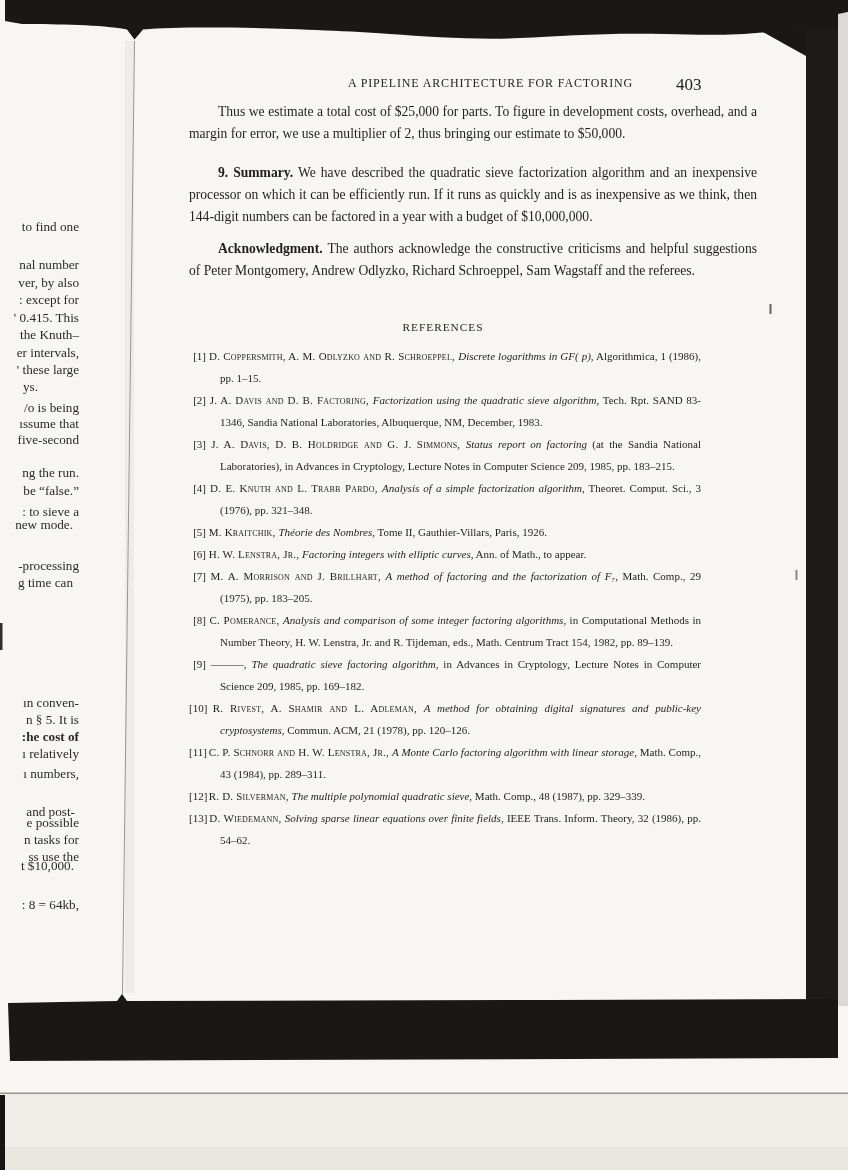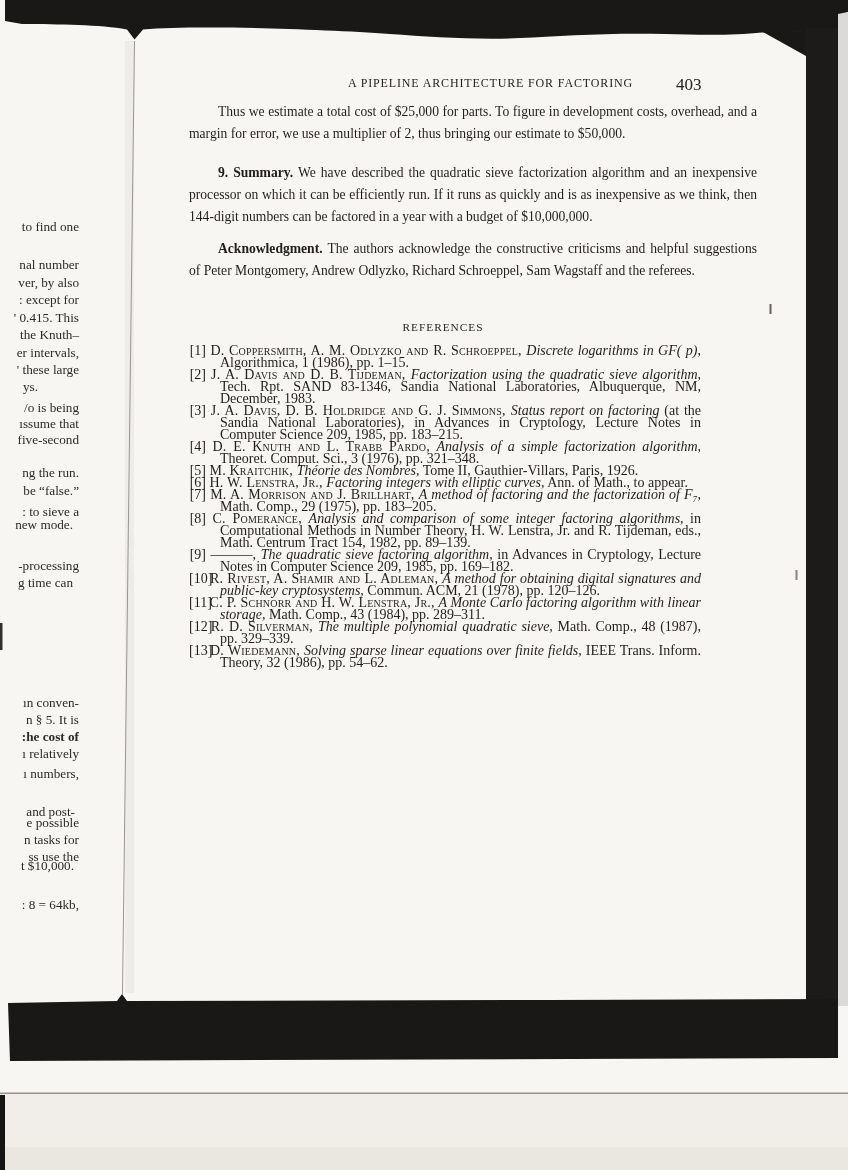--- a/index.html
+++ b/index.html
@@ -20,22 +20,22 @@
   .page-number{position:absolute;left:676px;top:75px;width:22px;text-align:right;
         font-size:17px;color:#24221f;}
   .para{position:absolute;left:189px;width:568px;text-align:justify;
         font-size:13.6px;line-height:22px;color:#201e1b;text-indent:29px;}
   .para .lead{font-weight:bold;}
   .para .lead:empty{display:none;}
   .para .lead::after{content:"\00a0 ";}
   #para-1{top:101px;} #para-2{top:162px;} #para-3{top:238px;}
   .refs-heading{position:absolute;left:189px;top:321px;width:508px;text-align:center;
         font-size:11.3px;letter-spacing:1px;color:#26241f;}
-  .refs{position:absolute;left:189px;top:345px;width:512px;font-size:14px;
-        line-height:12px;color:#201e1b;}
+  .refs{position:absolute;left:189px;top:345px;width:512px;font-size:11px;
+        line-height:22px;color:#201e1b;}
   .ref-item{padding-left:31px;text-indent:-31px;text-align:justify;}
   .ref-label{display:inline-block;width:17px;text-align:right;text-indent:0;}
   .seg-i{font-style:italic;}
   .seg-sc{font-variant:small-caps;letter-spacing:0.2px;}
   .seg-n{font-style:normal;}
 </style>
 </head>
 <body>
 
 <div class="stage">
@@ -116,21 +116,21 @@
       <div class="para" id="para-2">
         <span class="lead">9. Summary.</span><span>We have described the quadratic sieve factorization algorithm and an inexpensive processor on which it can be efficiently run. If it runs as quickly and is as inexpensive as we think, then 144-digit numbers can be factored in a year with a budget of $10,000,000.</span>
       </div>
       <div class="para" id="para-3">
         <span class="lead">Acknowledgment.</span><span>The authors acknowledge the constructive criticisms and helpful suggestions of Peter Montgomery, Andrew Odlyzko, Richard Schroeppel, Sam Wagstaff and the referees.</span>
       </div>
 
       <div class="refs-heading">REFERENCES</div>
       <div class="refs">
           <div class="ref-item"><span class="ref-label">[1]</span> <span class="seg-sc">D. Coppersmith, A. M. Odlyzko and R. Schroeppel, </span><span class="seg-i">Discrete logarithms in GF( p)</span><span class="seg-n">, Algorithmica, 1 (1986), pp. 1–15.</span></div>
-          <div class="ref-item"><span class="ref-label">[2]</span> <span class="seg-sc">J. A. Davis and D. B. Tijdeman, </span><span class="seg-i">Factorization using the quadratic sieve algorithm,</span><span class="seg-n"> Tech. Rpt. SAND 83-1346, Sandia National Laboratories, Albuquerque, NM, December, 1983.</span></div>
+          <div class="ref-item"><span class="ref-label">[2]</span> <span class="seg-sc">J. A. Davis and D. B. Factoring, </span><span class="seg-i">Factorization using the quadratic sieve algorithm,</span><span class="seg-n"> Tech. Rpt. SAND 83-1346, Sandia National Laboratories, Albuquerque, NM, December, 1983.</span></div>
           <div class="ref-item"><span class="ref-label">[3]</span> <span class="seg-sc">J. A. Davis, D. B. Holdridge and G. J. Simmons, </span><span class="seg-i">Status report on factoring</span><span class="seg-n"> (at the Sandia National Laboratories), in Advances in Cryptology, Lecture Notes in Computer Science 209, 1985, pp. 183–215.</span></div>
           <div class="ref-item"><span class="ref-label">[4]</span> <span class="seg-sc">D. E. Knuth and L. Trabb Pardo, </span><span class="seg-i">Analysis of a simple factorization algorithm,</span><span class="seg-n"> Theoret. Comput. Sci., 3 (1976), pp. 321–348.</span></div>
           <div class="ref-item"><span class="ref-label">[5]</span> <span class="seg-sc">M. Kraitchik, </span><span class="seg-i">Théorie des Nombres,</span><span class="seg-n"> Tome II, Gauthier-Villars, Paris, 1926.</span></div>
           <div class="ref-item"><span class="ref-label">[6]</span> <span class="seg-sc">H. W. Lenstra, Jr., </span><span class="seg-i">Factoring integers with elliptic curves,</span><span class="seg-n"> Ann. of Math., to appear.</span></div>
           <div class="ref-item"><span class="ref-label">[7]</span> <span class="seg-sc">M. A. Morrison and J. Brillhart, </span><span class="seg-i">A method of factoring and the factorization of F₇,</span><span class="seg-n"> Math. Comp., 29 (1975), pp. 183–205.</span></div>
           <div class="ref-item"><span class="ref-label">[8]</span> <span class="seg-sc">C. Pomerance, </span><span class="seg-i">Analysis and comparison of some integer factoring algorithms,</span><span class="seg-n"> in Computational Methods in Number Theory, H. W. Lenstra, Jr. and R. Tijdeman, eds., Math. Centrum Tract 154, 1982, pp. 89–139.</span></div>
           <div class="ref-item"><span class="ref-label">[9]</span> <span class="seg-n">———, </span><span class="seg-i">The quadratic sieve factoring algorithm,</span><span class="seg-n"> in Advances in Cryptology, Lecture Notes in Computer Science 209, 1985, pp. 169–182.</span></div>
           <div class="ref-item"><span class="ref-label">[10]</span> <span class="seg-sc">R. Rivest, A. Shamir and L. Adleman, </span><span class="seg-i">A method for obtaining digital signatures and public-key cryptosystems,</span><span class="seg-n"> Commun. ACM, 21 (1978), pp. 120–126.</span></div>
           <div class="ref-item"><span class="ref-label">[11]</span> <span class="seg-sc">C. P. Schnorr and H. W. Lenstra, Jr., </span><span class="seg-i">A Monte Carlo factoring algorithm with linear storage,</span><span class="seg-n"> Math. Comp., 43 (1984), pp. 289–311.</span></div>
           <div class="ref-item"><span class="ref-label">[12]</span> <span class="seg-sc">R. D. Silverman, </span><span class="seg-i">The multiple polynomial quadratic sieve,</span><span class="seg-n"> Math. Comp., 48 (1987), pp. 329–339.</span></div>

